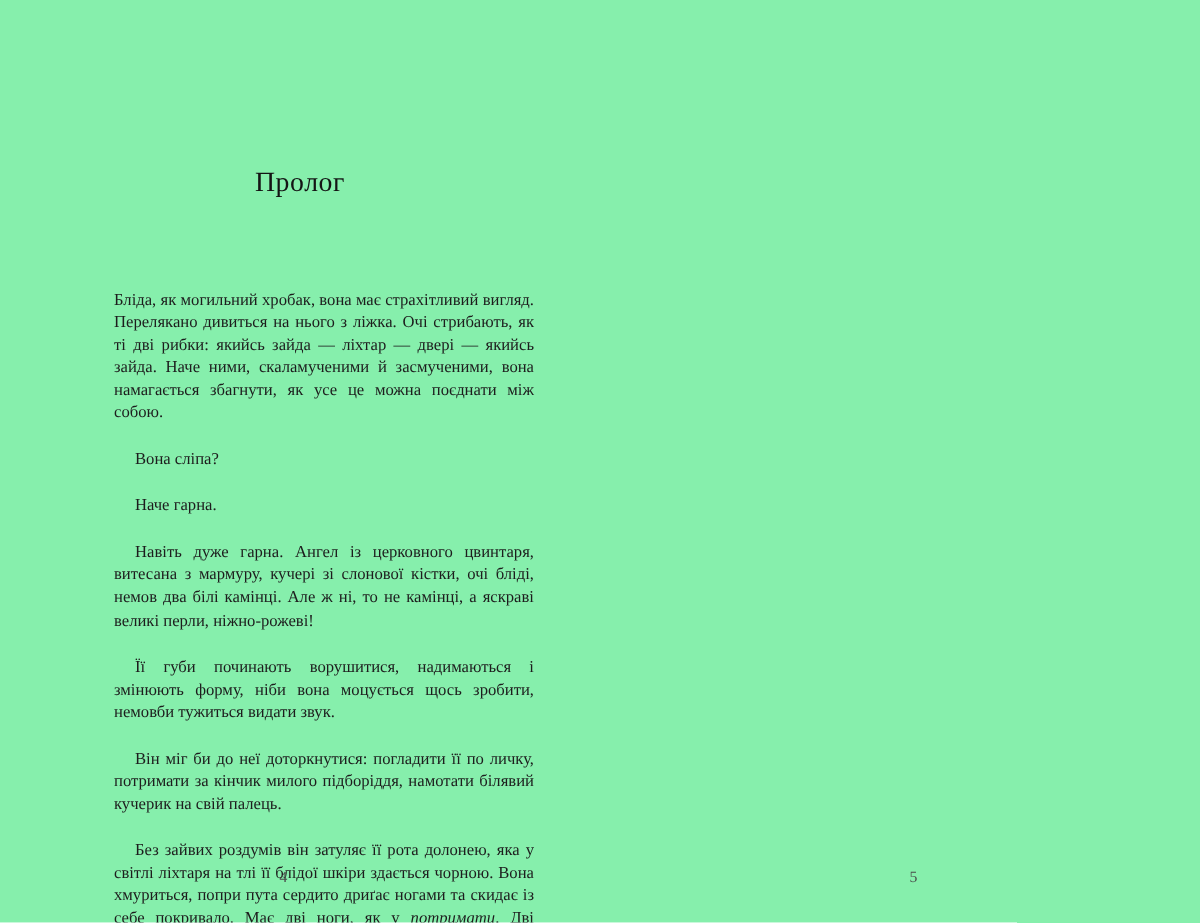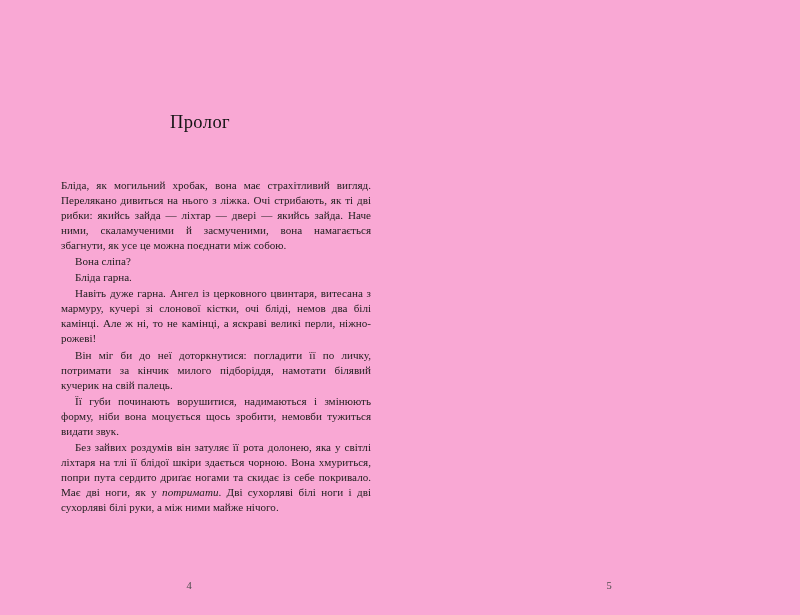--- a/index.html
+++ b/index.html
@@ -13,21 +13,21 @@
     height: 615px;
     font-family: "Liberation Serif", "DejaVu Serif", serif;
     color: #1c1c1c;
     overflow: hidden;
   }
 
   .spread {
     position: relative;
     width: 800px;
     height: 615px;
-    background: #f9a8d4;
+    background: #86efac;
     display: flex;
   }
 
   .page {
     position: relative;
     width: 400px;
     height: 615px;
     box-sizing: border-box;
   }
 
@@ -62,21 +62,21 @@
     font-size: 11.1px;
     line-height: 15.05px;
     text-align: justify;
     text-justify: inter-word;
     hyphens: manual;
     color: #1d1d1d;
   }
   .page-left  .body-flow { top: 177px; }
 
   .body-flow p {
-    margin: 1px;
+    margin: 16px;
     text-indent: 14px;
   }
   .body-flow p.noindent { text-indent: 0; }
 
   em { font-style: italic; }
 
   .folio {
     position: absolute;
     bottom: 24px;
     font-size: 10.5px;
@@ -92,24 +92,24 @@
 <div class="spread">
 
   <div class="page page-left">
 
     <h1 class="chapter-title">Пролог</h1>
 
     <div class="text-column">
       <div class="body-flow">
         <p class="noindent">Бліда, як могильний хробак, вона має страхітливий вигляд. Перелякано дивиться на нього з ліжка. Очі стрибають, як ті дві рибки: якийсь зайда — ліхтар — двері — якийсь зайда. Наче ними, скаламученими й засмученими, вона намагається збагнути, як усе це можна поєднати між собою.</p>
         <p>Вона сліпа?</p>
-        <p>Бліда гарна.</p>
+        <p>Наче гарна.</p>
         <p>Навіть дуже гарна. Ангел із церковного цвинтаря, витесана з мармуру, кучері зі слонової кістки, очі бліді, немов два білі камінці. Але ж ні, то не камінці, а яскраві великі перли, ніжно-рожеві!</p>
+        <p>Її губи починають ворушитися, надимаються і змінюють форму, ніби вона моцується щось зробити, немовби тужиться видати звук.</p>
         <p>Він міг би до неї доторкнутися: погладити її по личку, потримати за кінчик милого підборіддя, намотати білявий кучерик на свій палець.</p>
-        <p>Її губи починають ворушитися, надимаються і змінюють форму, ніби вона моцується щось зробити, немовби тужиться видати звук.</p>
         <p><span>Без зайвих роздумів він затуляє її рота долонею, яка у світлі ліхтаря на тлі її блідої шкіри здається чорною. Вона хмуриться, попри пута сердито дриґає ногами та скидає із себе покривало. Має дві ноги, як у </span><em>потримати</em><span>. Дві сухорляві білі ноги і дві сухорляві білі руки, а між ними майже нічого.</span></p>
       </div>
     </div>
 
     <div class="folio">4</div>
   </div>
 
   <div class="page page-right">
 
     <div class="folio">5</div>

